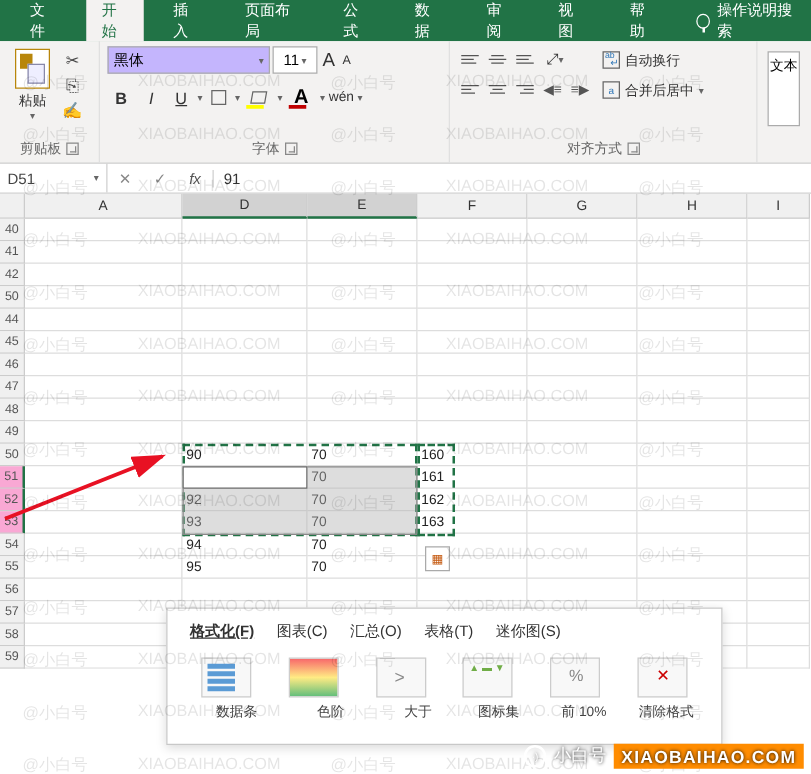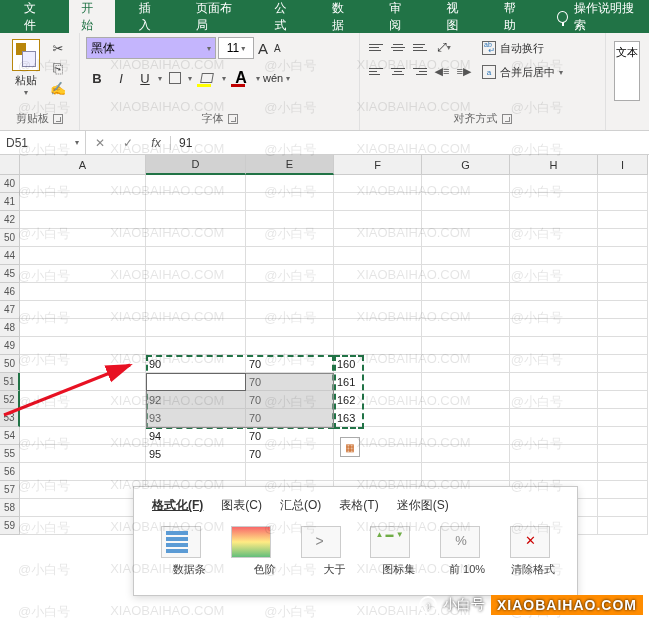--- a/index.html
+++ b/index.html
@@ -72,21 +72,21 @@
 
   
   .grid-wrap{position:relative;height:380px;overflow:hidden;}
   .grid{position:absolute;top:0;left:0;}
   .col-hdrs{display:flex;height:20px;}
   .corner{width:20px;height:20px;background:#f0f0f0;border-right:1px solid #ccc;border-bottom:1px solid #ccc;}
   .ch{height:20px;background:#f0f0f0;border-right:1px solid #ccc;border-bottom:1px solid #ccc;display:flex;align-items:center;justify-content:center;font-size:11px;color:#333;}
   .ch.sel{background:#d2d2d2;border-bottom:2px solid #217346;}
   .row{display:flex;height:18px;}
   .rh{width:20px;background:#f0f0f0;border-right:1px solid #ccc;border-bottom:1px solid #ccc;display:flex;align-items:center;justify-content:center;font-size:10px;color:#555;}
-  .rh.sel{background:#e5e5e5;border-right:2px solid #217346;}
+  .rh.sel{background:#f9a8d4;border-right:2px solid #217346;}
   .cell{border-right:1px solid #ddd;border-bottom:1px solid #ddd;font-size:11px;color:#222;padding:0 3px;display:flex;align-items:center;}
 
   
   .cA{width:126px;} .cD{width:100px;} .cE{width:88px;} .cF{width:88px;} .cG{width:88px;} .cH{width:88px;} .cI{width:50px;}
 
   
   .sel-fill{position:absolute;background:rgba(180,180,180,0.45);border:1px solid #888;pointer-events:none;}
   .active-cell{position:absolute;background:#fff;border:1px solid #666;pointer-events:none;}
   .marquee{position:absolute;border:2px dashed #217346;pointer-events:none;}
   .smart-tag{position:absolute;width:20px;height:20px;background:#fff;border:1px solid #aaa;display:flex;align-items:center;justify-content:center;font-size:10px;color:#c55a11;cursor:pointer;}

